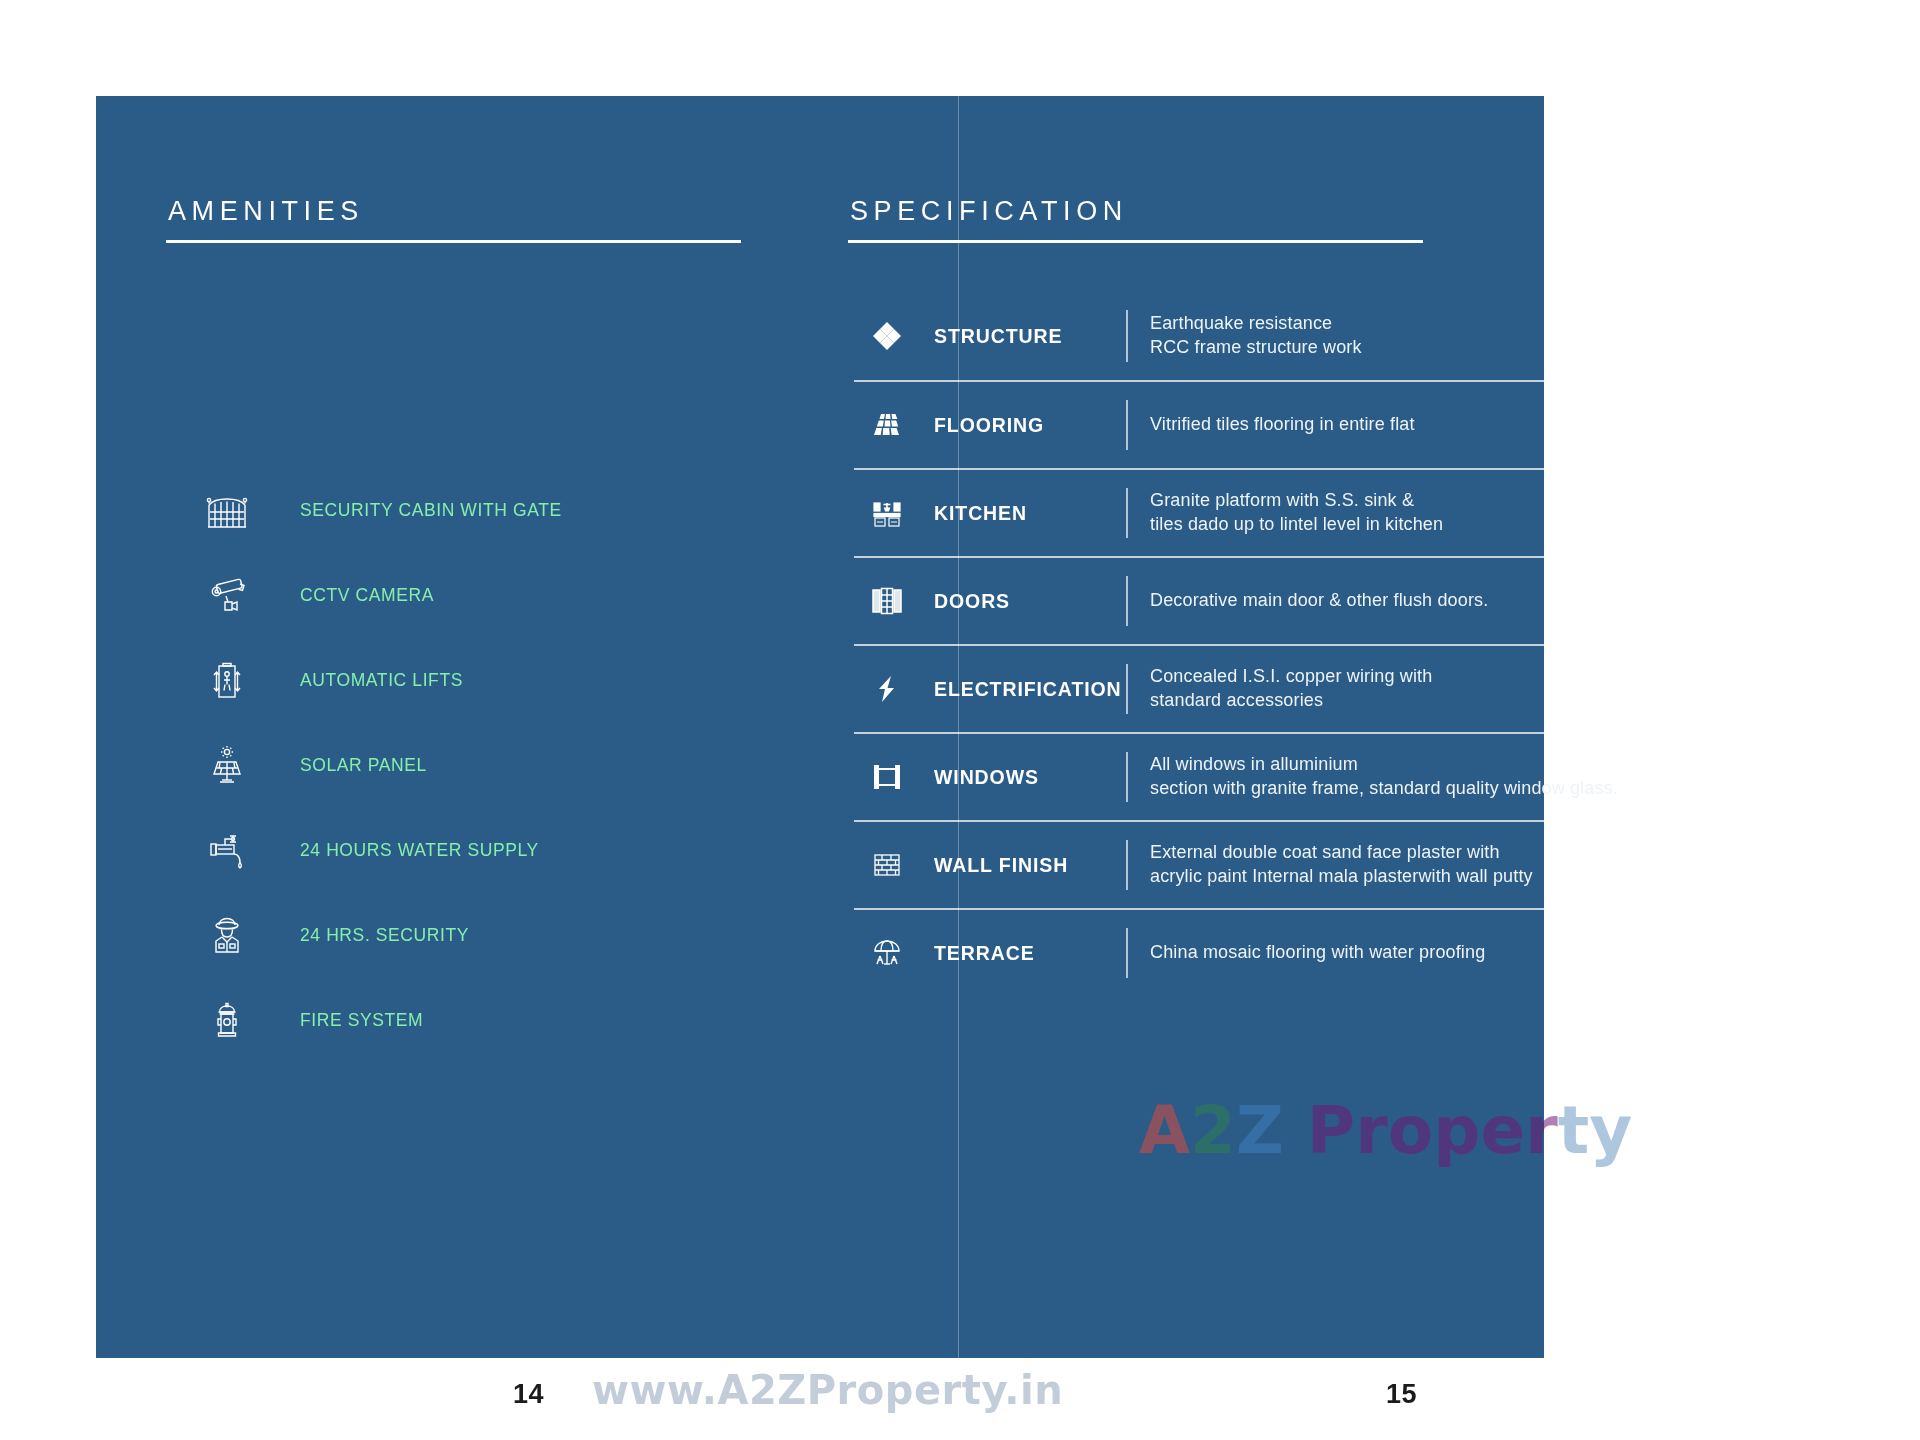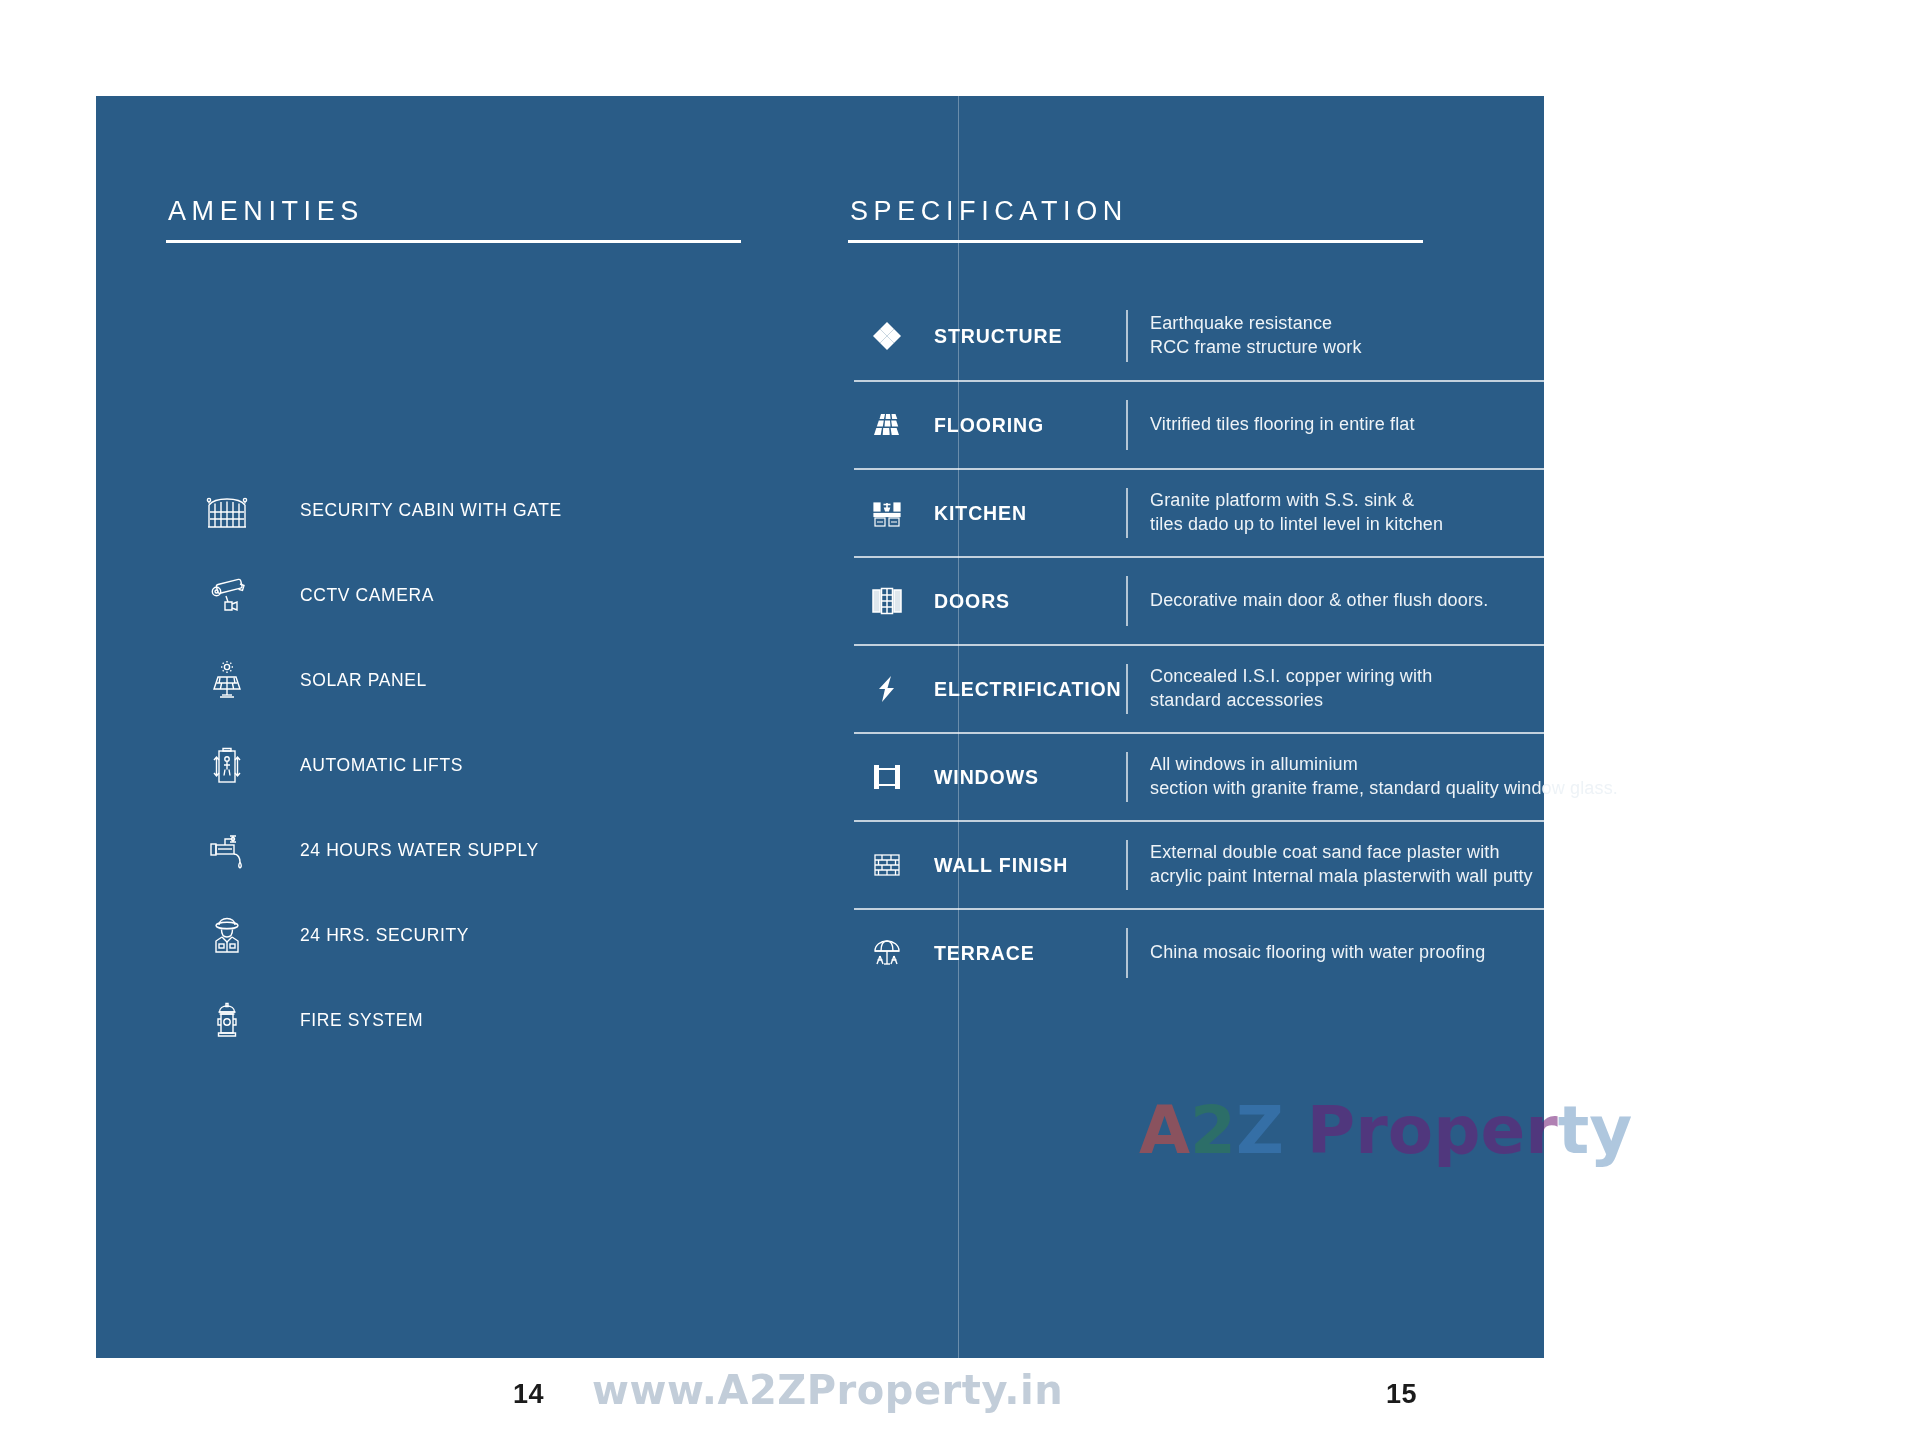--- a/index.html
+++ b/index.html
@@ -84,21 +84,21 @@
     width: 62px;
     height: 56px;
     display: flex;
     align-items: center;
     justify-content: center;
     flex: 0 0 62px;
   }
   .amenity-icon svg { display: block; }
   .amenity-label {
     margin-left: 42px;
-    color: #ffffff;
+    color: #86efac;
     font-size: 17.5px;
     letter-spacing: 0.6px;
     white-space: nowrap;
   }
 
   
   .spec-list {
     position: absolute;
     left: 46px;
     top: 196px;
@@ -234,43 +234,43 @@
               <path d="M19 26 h7 v8 h-7 z"></path>
               <path d="M26 28 l5 -2 v8 l-5 -2"></path>
             </svg>
           </span>
           <span class="amenity-label">CCTV CAMERA</span>
         </div>
 
         <div class="amenity-row">
           <span class="amenity-icon">
             <svg width="42" height="40" viewBox="0 0 42 40" fill="none" stroke="#ffffff" stroke-width="1.4">
+              <rect x="13" y="5" width="16" height="31"></rect>
+              <path d="M17 2.5 h8 v2.5 h-8 z"></path>
+              <circle cx="21" cy="13" r="2.2"></circle>
+              <path d="M21 15.5 v8 M18 19 h6 M19 23.5 l-1 6 M23 23.5 l1 6"></path>
+              <path d="M8 14 l2.5 -3 l2.5 3 M8 27 l2.5 3 l2.5 -3 M10.5 11 V30"></path>
+              <path d="M29 14 l2.5 -3 l2.5 3 M29 27 l2.5 3 l2.5 -3 M31.5 11 V30"></path>
+            </svg>
+          </span>
+          <span class="amenity-label">AUTOMATIC LIFTS</span>
+        </div>
+
+        <div class="amenity-row">
+          <span class="amenity-icon">
+            <svg width="42" height="40" viewBox="0 0 42 40" fill="none" stroke="#ffffff" stroke-width="1.4">
               <circle cx="21" cy="6" r="2.6"></circle>
               <path d="M21 1.4 V0 M21 12 V10.6 M16.4 6 H15 M27 6 H25.6 M17.7 2.7 l-1 -1 M25.3 10.3 l-1 -1 M24.3 2.7 l1 -1 M16.7 10.3 l1 -1"></path>
               <path d="M12 16 h18 l4 12 H8 z"></path>
               <path d="M10.5 22 h21 M21 16 V28 M15.6 22 l-1.2 6 M26.4 22 l1.2 6 M14 16.5 l-0.8 5 M28 16.5 l0.8 5"></path>
               <path d="M21 28 V34 M14 36 h14"></path>
               <path d="M16 34 h10"></path>
             </svg>
           </span>
           <span class="amenity-label">SOLAR PANEL</span>
-        </div>
-
-        <div class="amenity-row">
-          <span class="amenity-icon">
-            <svg width="42" height="40" viewBox="0 0 42 40" fill="none" stroke="#ffffff" stroke-width="1.4">
-              <rect x="13" y="5" width="16" height="31"></rect>
-              <path d="M17 2.5 h8 v2.5 h-8 z"></path>
-              <circle cx="21" cy="13" r="2.2"></circle>
-              <path d="M21 15.5 v8 M18 19 h6 M19 23.5 l-1 6 M23 23.5 l1 6"></path>
-              <path d="M8 14 l2.5 -3 l2.5 3 M8 27 l2.5 3 l2.5 -3 M10.5 11 V30"></path>
-              <path d="M29 14 l2.5 -3 l2.5 3 M29 27 l2.5 3 l2.5 -3 M31.5 11 V30"></path>
-            </svg>
-          </span>
-          <span class="amenity-label">AUTOMATIC LIFTS</span>
         </div>
 
         <div class="amenity-row">
           <span class="amenity-icon">
             <svg width="42" height="40" viewBox="0 0 42 40" fill="none" stroke="#ffffff" stroke-width="1.4">
               <rect x="5" y="13" width="5" height="11"></rect>
               <rect x="10" y="14" width="18" height="9"></rect>
               <path d="M19 14 V8 h7"></path>
               <path d="M24 5 h6 M27 5 V11 M24 11 h6"></path>
               <circle cx="27" cy="8" r="1.6"></circle>

